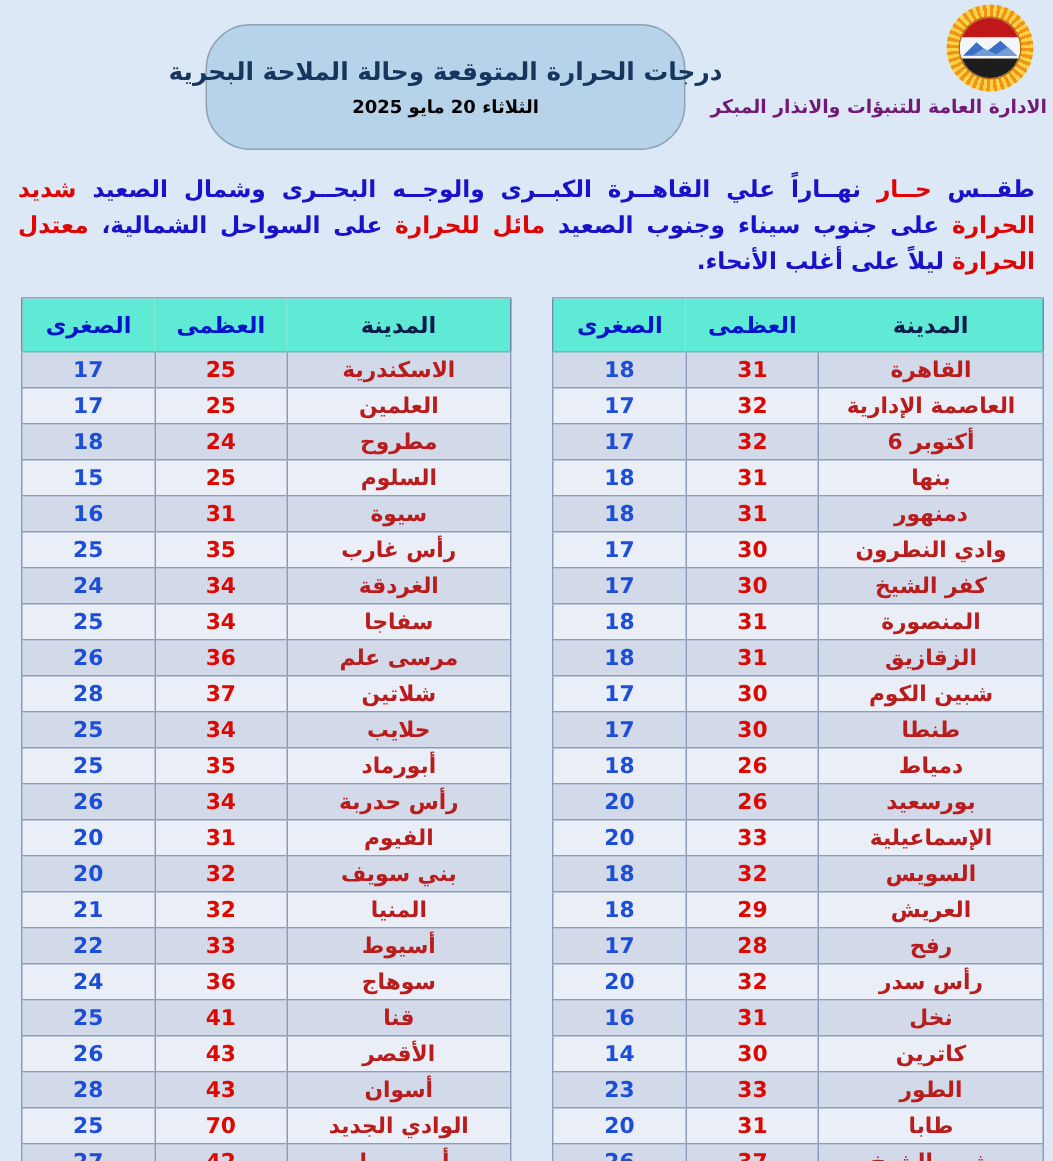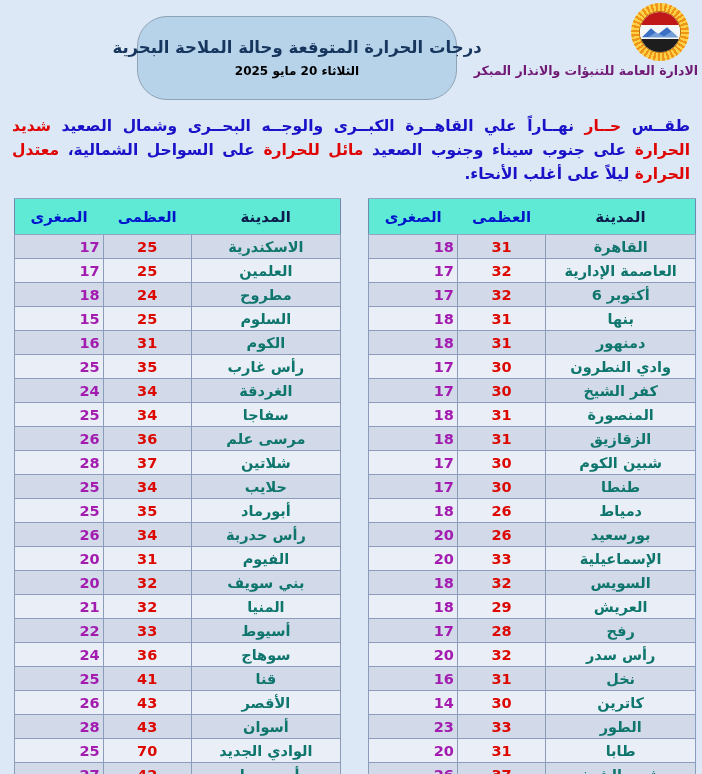--- a/index.html
+++ b/index.html
@@ -75,23 +75,23 @@
   }
   .tbl th.city{width:46%;color:#0d1b4c;}
   .tbl th.max,.tbl th.min{width:27%;color:#0014cc;}
   .tbl td{
     height:23px;text-align:center;vertical-align:middle;
     border:1px solid #8c9cbb;font-size:14.5px;padding:0 3px;
     overflow:hidden;white-space:nowrap;
   }
   .tbl tbody tr:nth-child(odd) td{background:#d2d9e9;}
   .tbl tbody tr:nth-child(even) td{background:#eaeef6;}
-  .tbl td.city{color:#0f766e;}
+  .tbl td.city{color:#b91c1c;}
   .tbl td.max{color:#dd0800;}
-  .tbl td.min{color:#a21caf;text-align:right;}
+  .tbl td.min{color:#1d4ed8;}
 </style>
 </head>
 <body>
 
 <div class="page">
 
   <div class="header">
 
     <div class="logo">
       <div class="logo-flag">
@@ -271,21 +271,21 @@
             <td class="city">مطروح</td>
             <td class="max">24</td>
             <td class="min">18</td>
           </tr>
           <tr>
             <td class="city">السلوم</td>
             <td class="max">25</td>
             <td class="min">15</td>
           </tr>
           <tr>
-            <td class="city">الكوم</td>
+            <td class="city">سيوة</td>
             <td class="max">31</td>
             <td class="min">16</td>
           </tr>
           <tr>
             <td class="city">رأس غارب</td>
             <td class="max">35</td>
             <td class="min">25</td>
           </tr>
           <tr>
             <td class="city">الغردقة</td>

